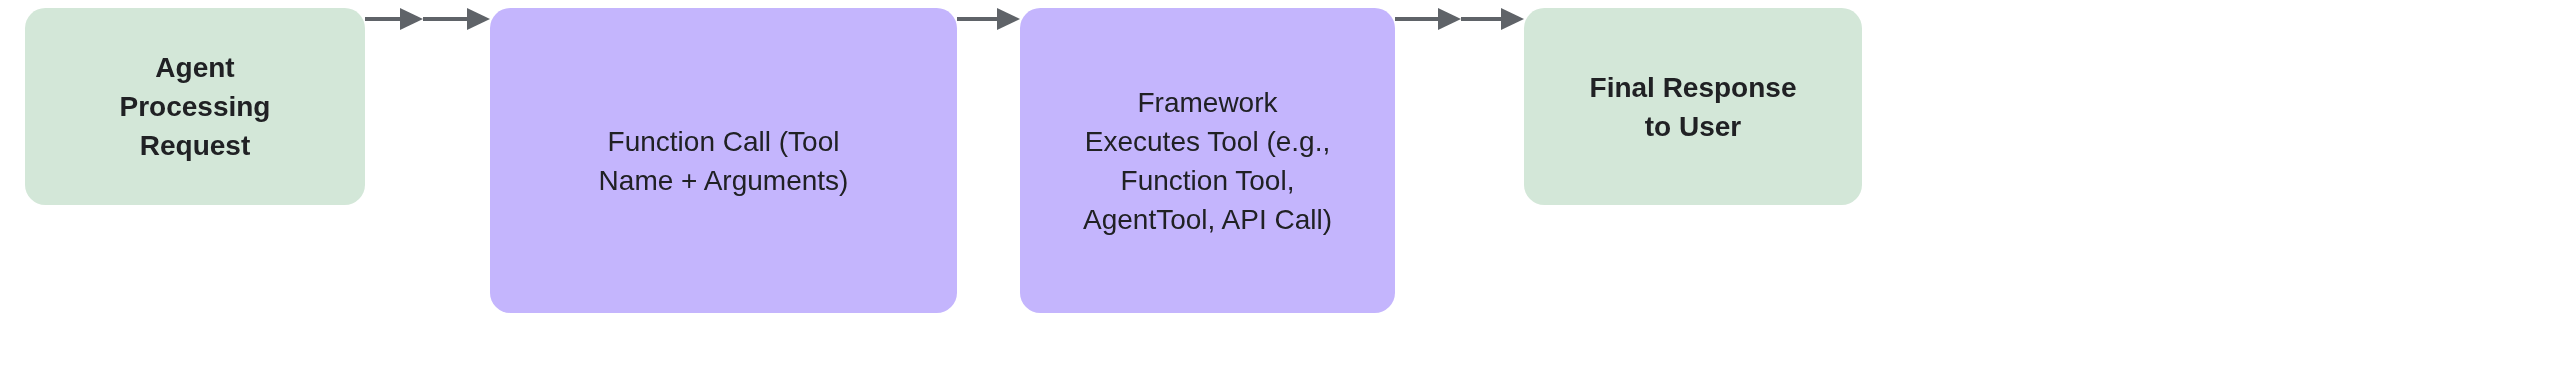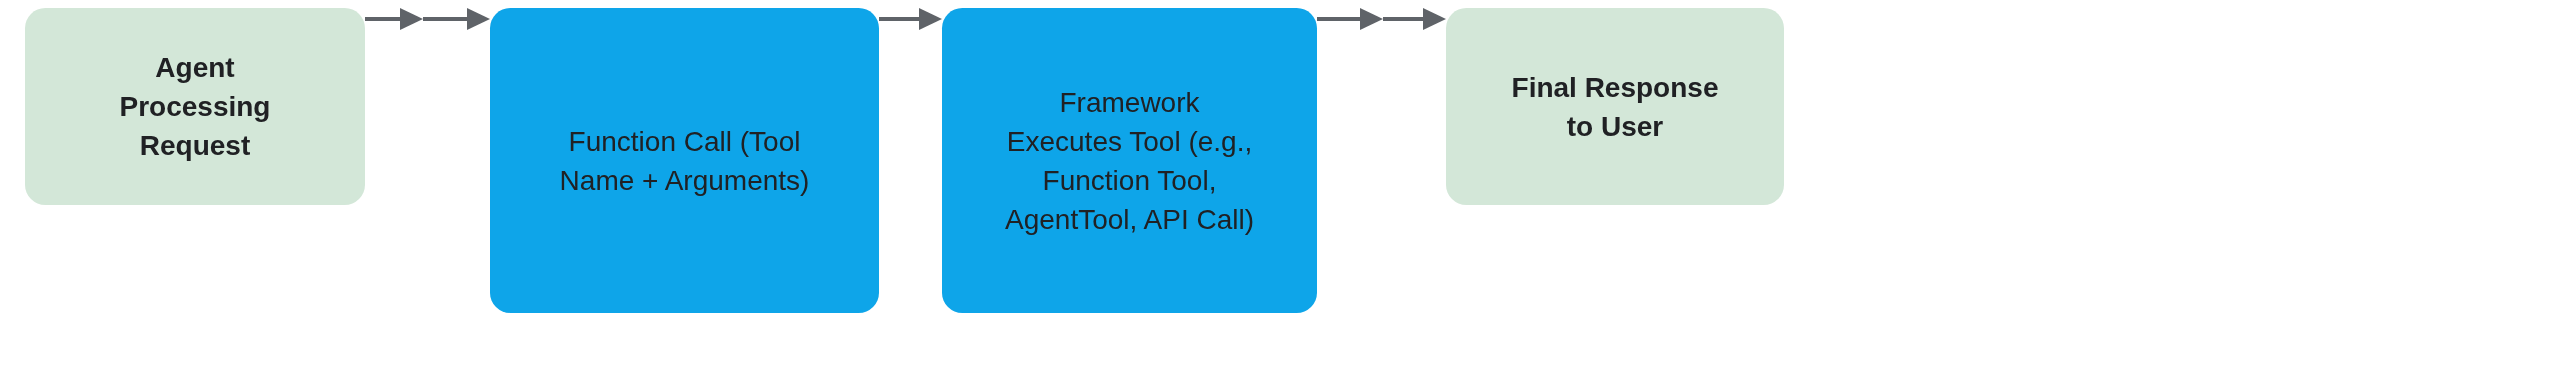--- a/index.html
+++ b/index.html
@@ -25,21 +25,21 @@
     justify-content: center;
     text-align: center;
     flex-shrink: 0;
     box-sizing: border-box;
     padding: 7.8px 11px;
   }
   .node--green {
     background: #d3e7d8;
   }
   .node--blue {
-    background: #0ea5e9;
+    background: #c4b5fd;
   }
   .node-label {
     white-space: pre-line;
     font-size: 28px;
     line-height: 39px;
     color: #202124;
   }
   .node--green .node-label {
     font-weight: 700;
   }
@@ -60,21 +60,21 @@
   .arrow-head {
     width: 0;
     height: 0;
     border-left: 23.5px solid #5f6368;
     border-top: 11px solid transparent;
     border-bottom: 11px solid transparent;
   }
   
   .n1 { width: 340px; height: 197px; }
   .n2 { width: 377px; height: 305px; }
-  .n3 { width: 389px; height: 305px; }
+  .n3 { width: 467px; height: 305px; }
   .n4 { width: 375px; height: 305px; }
   .n5 { width: 390px; height: 305px; }
   .n6 { width: 338px; height: 197px; }
   .a1 { width: 58px; }
   .a2 { width: 67px; }
   .a3 { width: 63px; }
   .a4 { width: 66px; }
   .a5 { width: 63px; }
 </style>
 </head>

